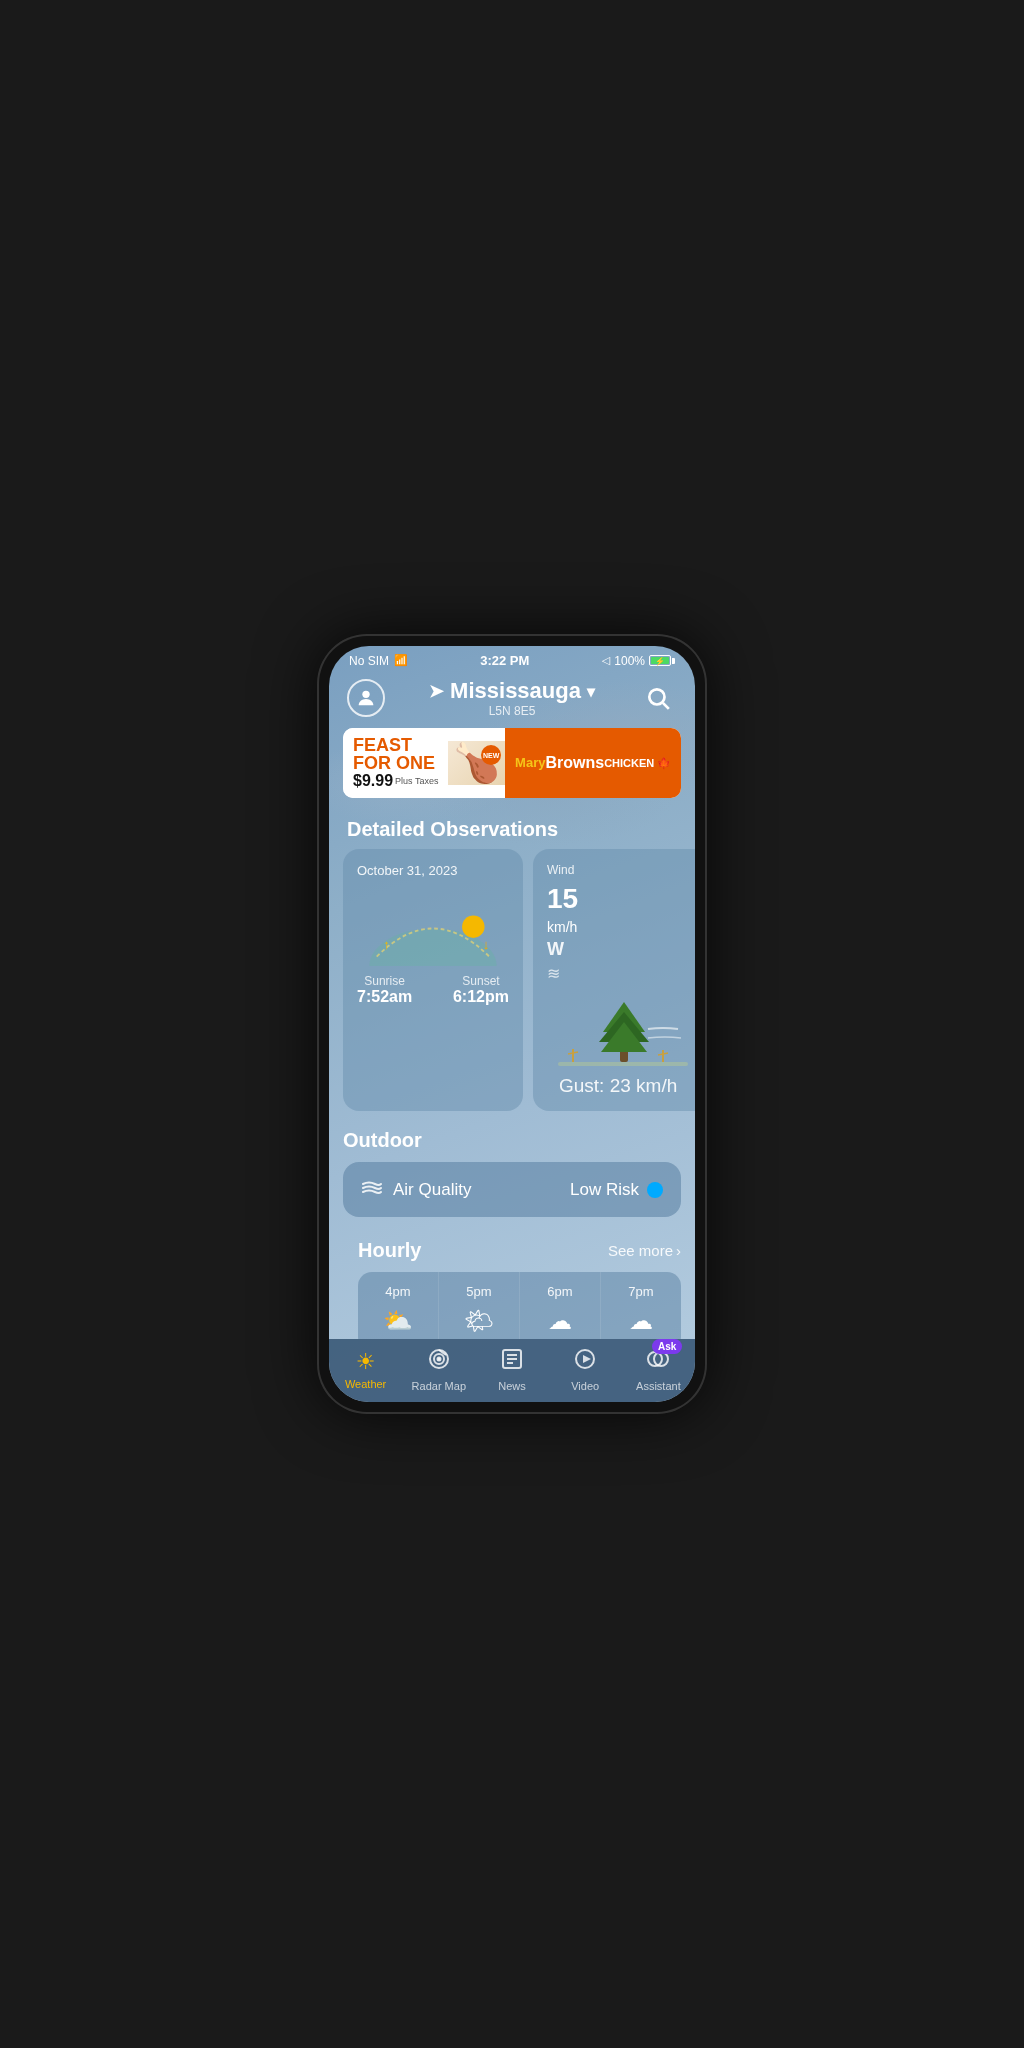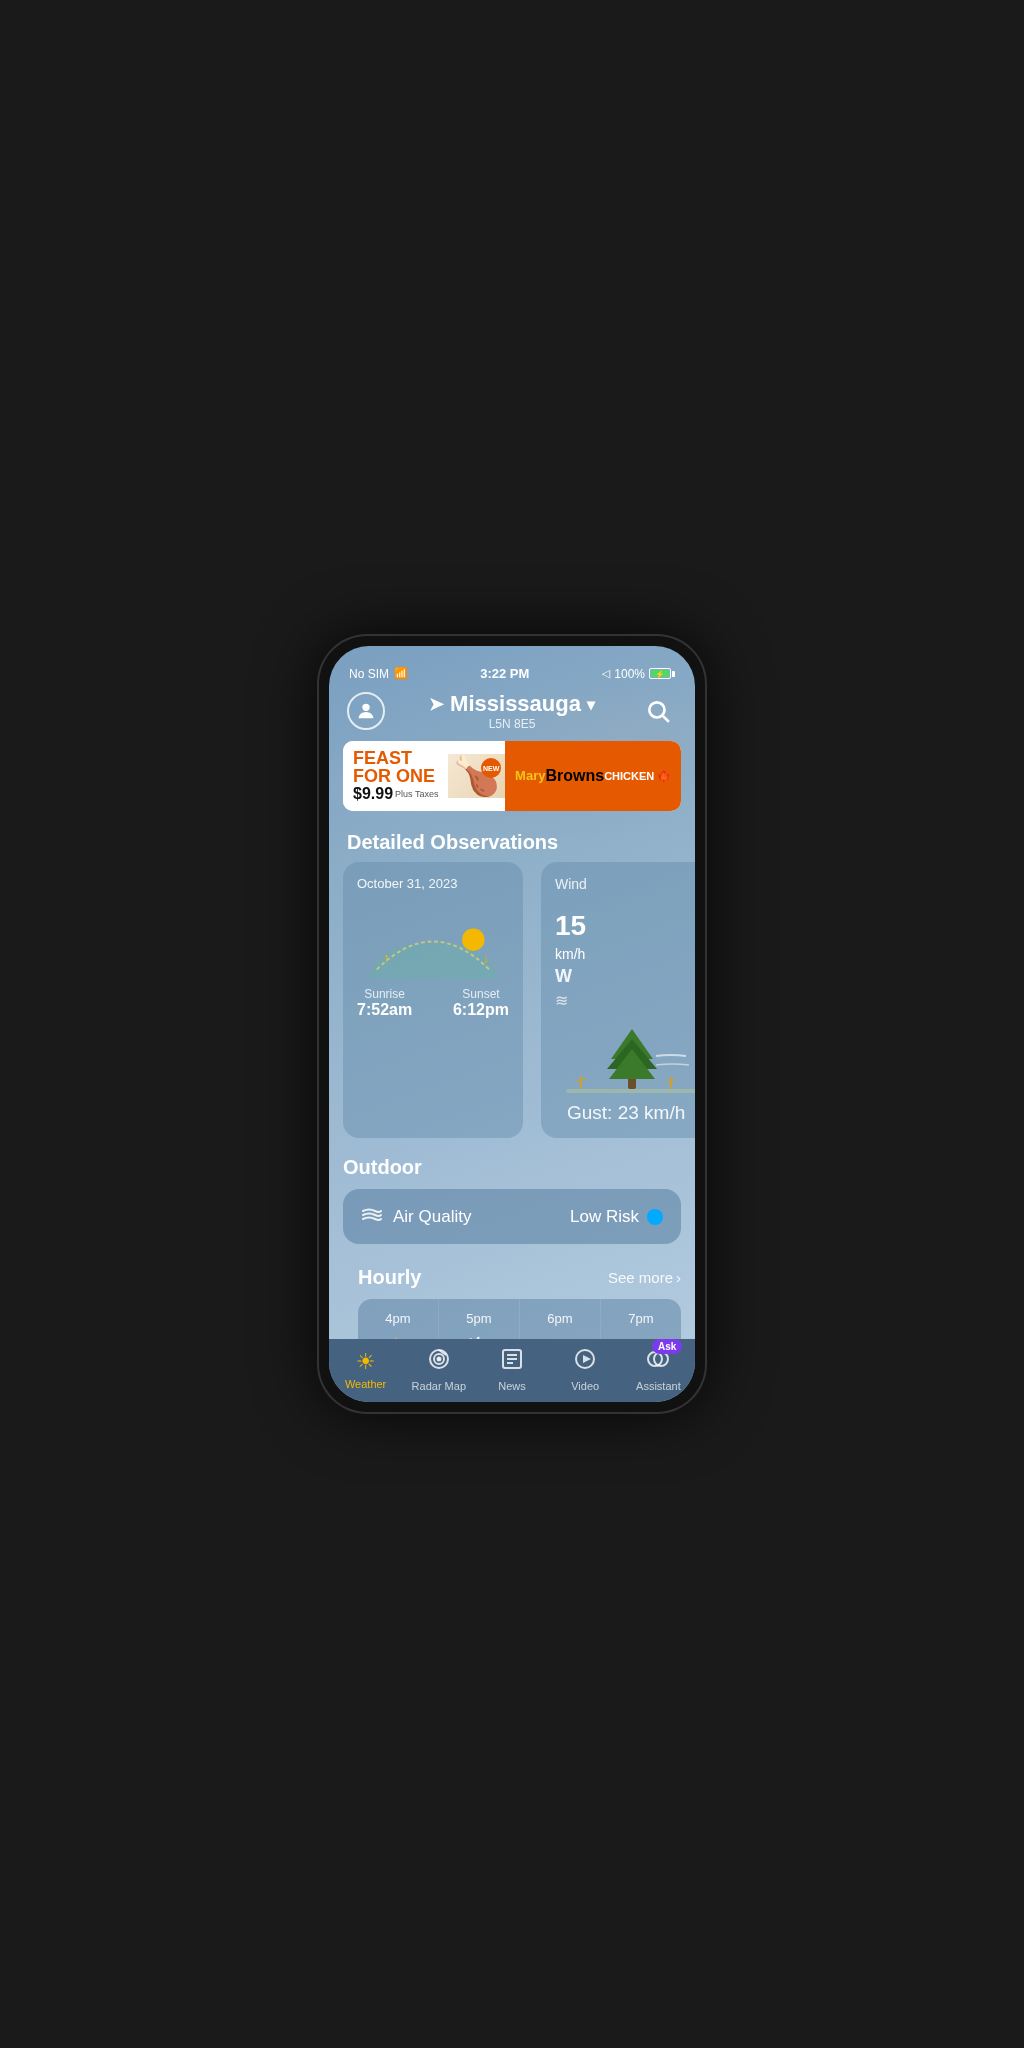--- a/index.html
+++ b/index.html
@@ -39,21 +39,21 @@
         radial-gradient(ellipse 200px 80px at 80% 12%, rgba(150,170,190,0.5) 0%, transparent 70%),
         radial-gradient(ellipse 150px 60px at 20% 18%, rgba(160,180,200,0.4) 0%, transparent 70%),
         radial-gradient(ellipse 180px 70px at 60% 20%, rgba(140,165,188,0.35) 0%, transparent 70%);
       pointer-events: none;
       z-index: 0;
     }
     .status-bar {
       display: flex;
       justify-content: space-between;
       align-items: center;
-      padding: 20px 20px 4px;
+      padding: 7px 20px 4px;
       color: white;
       font-size: 12px;
       font-weight: 500;
       position: relative;
       z-index: 10;
     }
     .status-left { display: flex; align-items: center; gap: 5px; }
     .status-center { font-weight: 600; font-size: 13px; }
     .status-right { display: flex; align-items: center; gap: 4px; font-size: 12px; }
     .battery-icon {
@@ -169,21 +169,21 @@
       background: #e55a00;
       padding: 6px 10px;
       height: 100%;
       display: flex;
       flex-direction: row;
       align-items: center;
       justify-content: center;
       min-width: 90px;
     }
     .ad-mary { font-size: 13px; font-weight: 800; color: #f5c518; text-align: center; line-height: 1.1; }
-    .ad-browns { font-size: 16px; font-weight: 900; color: #000000; text-align: left; line-height: 1; }
+    .ad-browns { font-size: 16px; font-weight: 900; color: #ffffff; text-align: left; line-height: 1; }
     .ad-chicken { font-size: 11px; font-weight: 700; color: white; text-align: center; }
     .new-badge {
       position: absolute;
       top: 4px; right: 4px;
       background: #e55a00;
       color: white;
       border-radius: 50%;
       font-size: 7px;
       font-weight: 700;
       width: 20px; height: 20px;
@@ -198,21 +198,21 @@
     }
     .scroll-content::-webkit-scrollbar { display: none; }
     .section-title {
       color: white;
       font-size: 20px;
       font-weight: 700;
       padding: 14px 18px 8px;
     }
     .obs-cards {
       display: flex;
-      gap: 18px;
+      gap: 10px;
       padding: 0 14px;
       overflow-x: auto;
     }
     .obs-cards::-webkit-scrollbar { display: none; }
     .obs-card {
       flex: 0 0 180px;
       background: rgba(100,140,170,0.45);
       border-radius: 16px;
       padding: 14px;
       color: white;
@@ -233,21 +233,21 @@
       width: 100%;
     }
     .sun-info {
       display: flex;
       justify-content: space-between;
       margin-top: 8px;
     }
     .sun-item { text-align: center; }
     .sun-label { font-size: 12px; color: rgba(255,255,255,0.8); }
     .sun-time { font-size: 16px; font-weight: 700; }
-    .obs-card-title { font-size: 14px; color: rgba(255,255,255,0.85); margin-bottom: 18px; }
+    .obs-card-title { font-size: 12px; color: rgba(255,255,255,0.85); margin-bottom: 6px; }
     .obs-card-wind-speed { font-size: 28px; font-weight: 700; }
     .obs-card-wind-unit { font-size: 14px; font-weight: 400; }
     .tree-scene {
       display: flex;
       align-items: flex-end;
       justify-content: center;
       height: 80px;
       margin: 6px 0;
       position: relative;
     }

